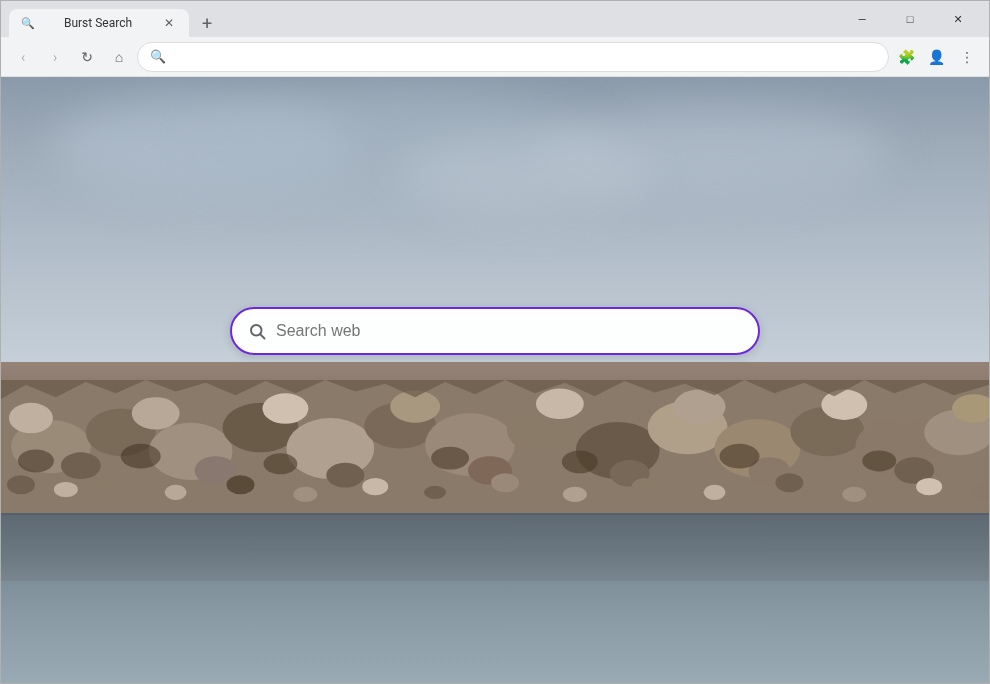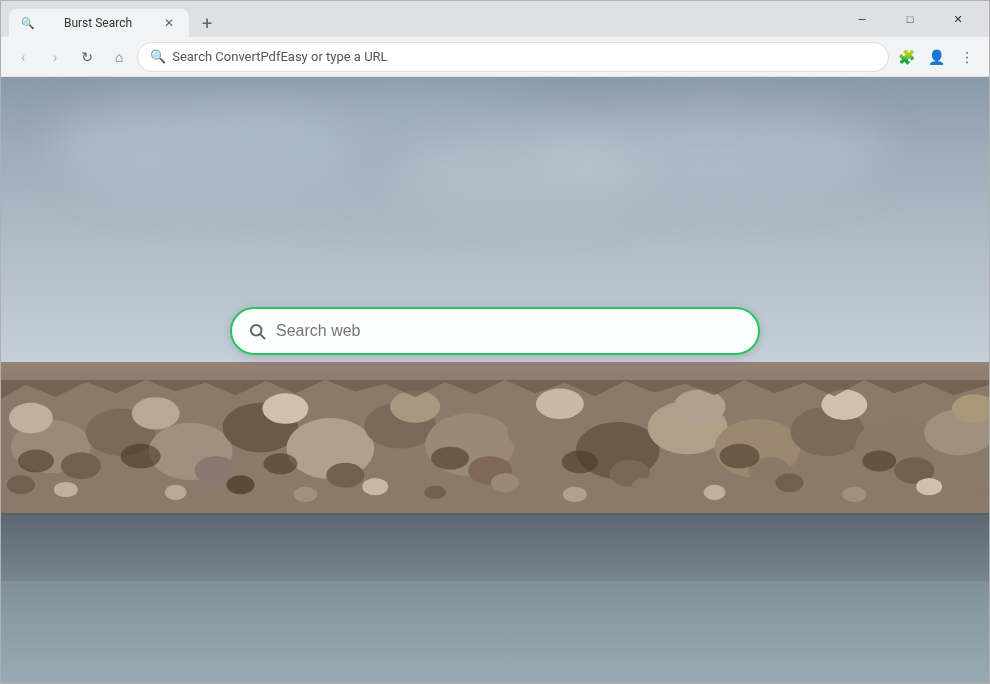--- a/index.html
+++ b/index.html
@@ -343,21 +343,21 @@
     }
 
     .search-container {
       width: 530px;
       display: flex;
       align-items: center;
       background: rgba(255, 255, 255, 0.97);
       border-radius: 30px;
       padding: 0 16px;
       height: 48px;
-      border: 2px solid #22c55e;
+      border: 2px solid #6d28d9;
       box-shadow: 0 2px 10px rgba(0,0,0,0.15);
     }
 
     .search-icon-wrapper {
       display: flex;
       align-items: center;
       justify-content: center;
       margin-right: 10px;
       color: #5f6368;
     }
@@ -392,21 +392,20 @@
     </div>
   </div>
 
   <div class="nav-bar">
     <div class="nav-btn disabled">‹</div>
     <div class="nav-btn disabled">›</div>
     <div class="nav-btn">↻</div>
     <div class="nav-btn">⌂</div>
     <div class="address-bar">
       <span class="address-icon">🔍</span>
-      <span class="address-text">Search ConvertPdfEasy or type a URL</span>
     </div>
     <div class="toolbar-actions">
       <div class="nav-btn">🧩</div>
       <div class="nav-btn">👤</div>
       <div class="nav-btn">⋮</div>
     </div>
   </div>
 
   <div class="browser-content">
 

